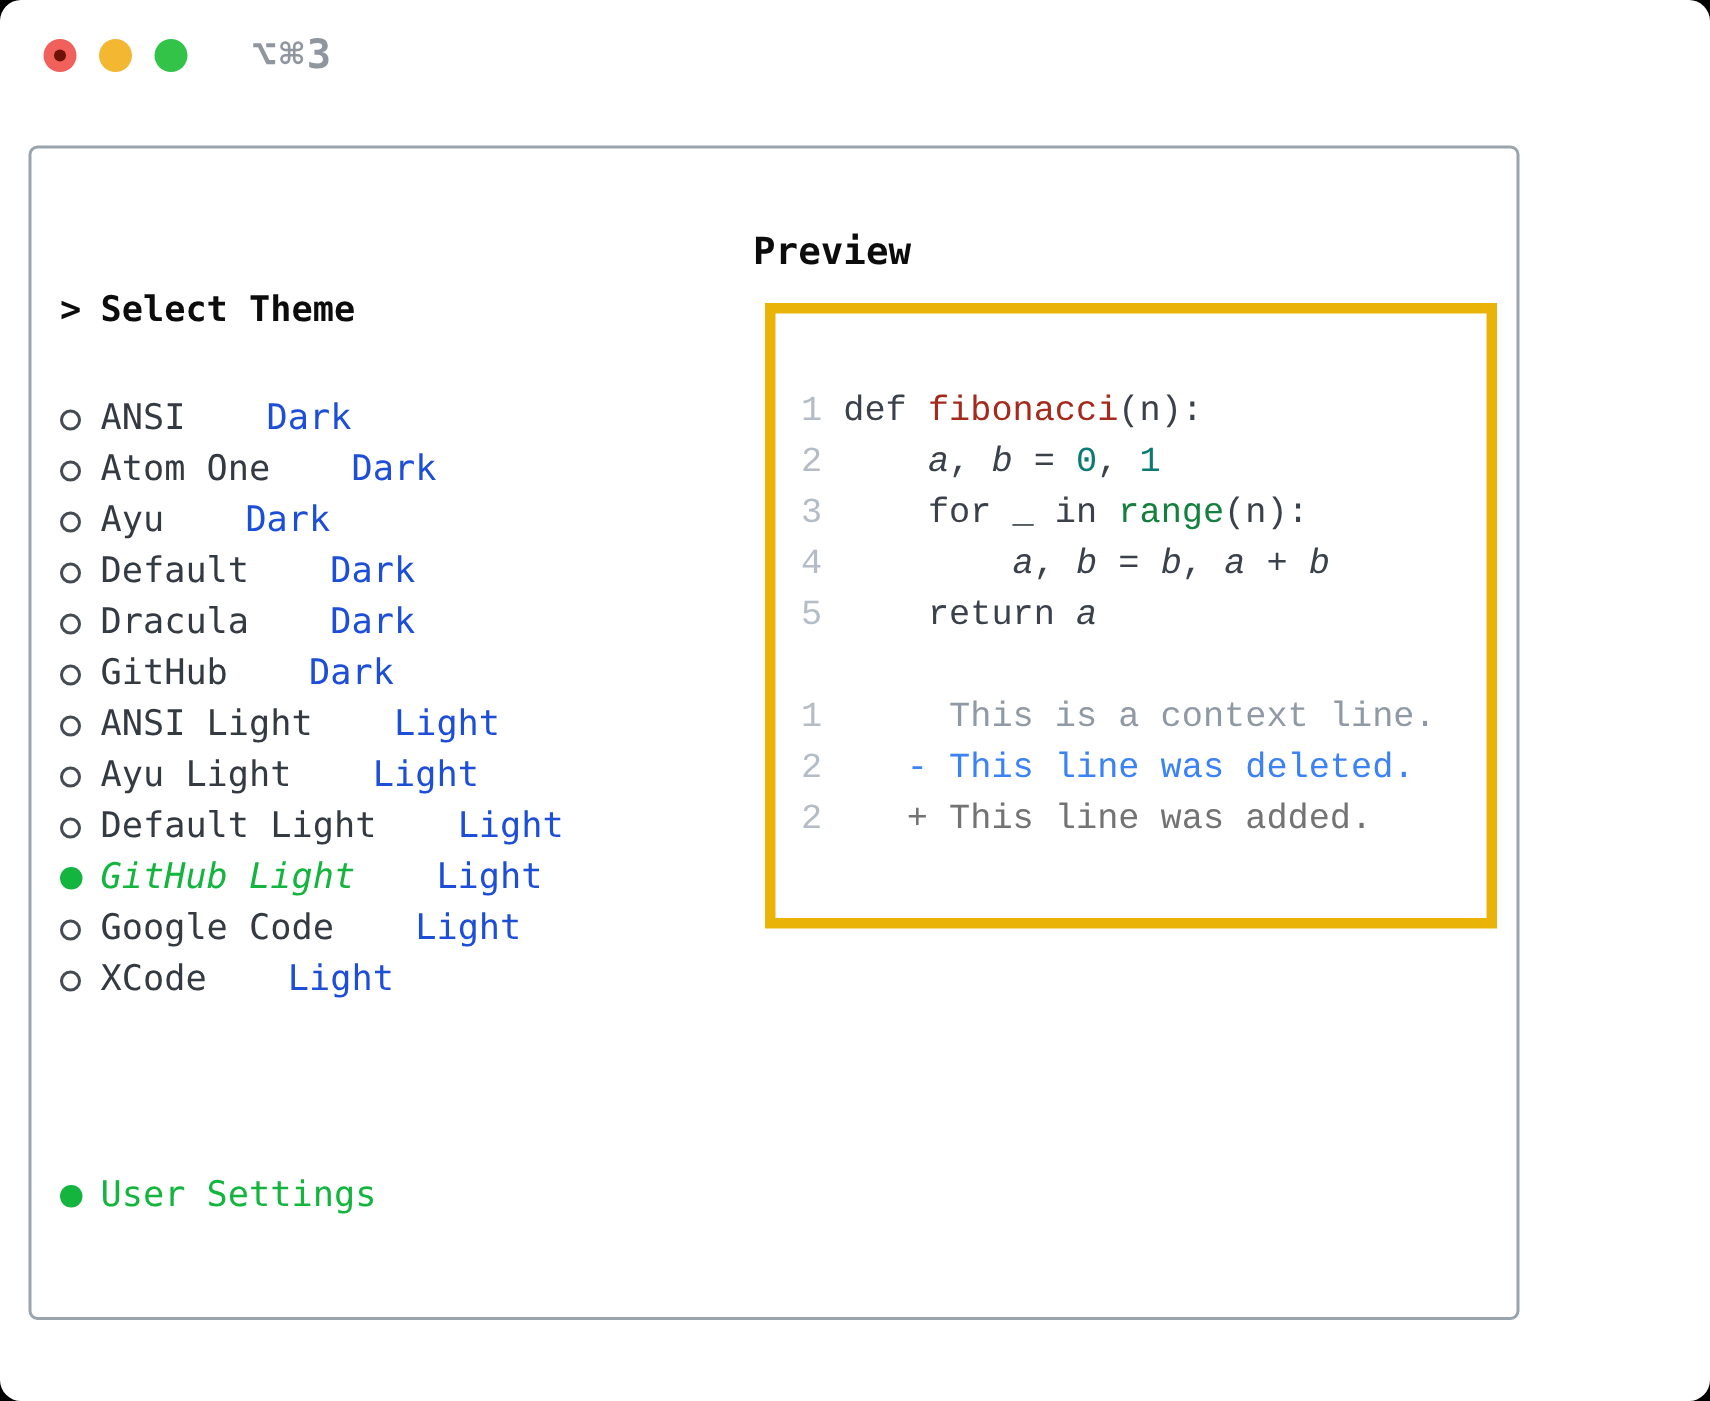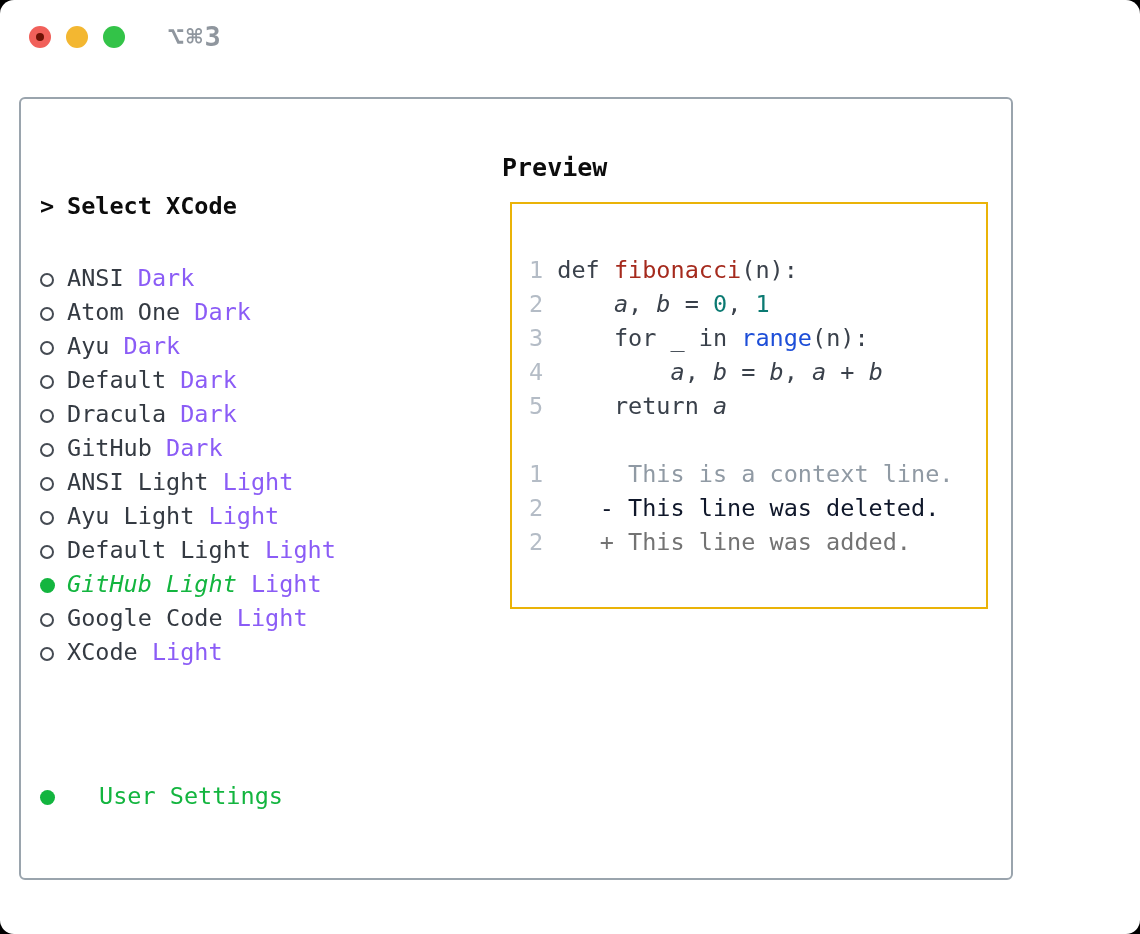--- a/index.html
+++ b/index.html
@@ -21,58 +21,58 @@
   .leftcol{position:absolute;left:19px;top:52px;white-space:pre;}
   .row{height:34px;line-height:34px;font-size:23.5px;color:#343a42;}
   .row.spacer{height:34px;}
   .bcol{display:inline-block;width:27px;vertical-align:top;}
   .cursor{font-weight:bold;color:#0c0c0c;}
   .ring{display:inline-block;width:10px;height:10px;border:2.5px solid #454b53;border-radius:50%;position:relative;top:1px;}
   .dotsel{display:inline-block;width:15px;height:15px;background:#13b53f;border-radius:50%;position:relative;top:1px;}
   .h-bold{font-weight:bold;color:#0c0c0c;}
   .tname{color:#343a42;margin-top:20px;}
   .tname.sel{color:#13b53f;font-style:italic;}
-  .ttag{color:#8b5cf6;}
+  .ttag{color:#1d4ed8;margin-left:40px;}
   .applytitle{color:#101316;}
-  .optlabel{color:#343a42;margin-left:32px;}
+  .optlabel{color:#343a42;}
   .optlabel.sel{color:#13b53f;}
 
   
   .preview-title{position:absolute;left:481px;top:52px;height:34px;line-height:34px;font-size:25px;font-weight:bold;color:#0c0c0c;}
-  .preview-box{position:absolute;left:489px;top:103px;width:474px;height:403px;border:2px solid #eab308;background:#fff;}
+  .preview-box{position:absolute;left:489px;top:103px;width:474px;height:403px;border:7px solid #eab308;background:#fff;font-family:Liberation Mono, monospace;}
   .codewrap{position:absolute;left:17px;top:49px;white-space:pre;}
   .cline{height:34px;line-height:34px;font-size:23.5px;}
   .lnum{color:#b4bcc6;}
   .s-plain{color:#3a414b;}
   .s-func{color:#a52a1d;}
   .s-num{color:#0b7a72;}
-  .s-builtin{color:#1d4ed8;}
+  .s-builtin{color:#15803d;}
   .s-var{color:#3a414b;font-style:italic;}
   .s-context{color:#909aa4;text-align:center;}
-  .s-deleted{color:#0f172a;}
+  .s-deleted{color:#3b82f6;}
   .s-added{color:#737373;}
 </style>
 </head>
 <body>
 
 <div class="window">
 
   <div class="titlebar">
     <div class="tl tl-close">
         <div class="dot"></div>
       </div>
     <div class="tl tl-min"></div>
     <div class="tl tl-max"></div>
     <div class="shortcut">⌥⌘3</div>
   </div>
 
   <div class="panel">
 
     <div class="leftcol">
-      <div class="row"><span class="bcol cursor">&gt;</span><span class="h-bold">Select XCode</span></div>
+      <div class="row"><span class="bcol cursor">&gt;</span><span class="h-bold">Select Theme</span></div>
       <div id="theme-list"><div class="row"><span class="bcol"><span class="ring"></span></span><span class="tname">ANSI</span><span class="ttag"> Dark</span></div><div class="row"><span class="bcol"><span class="ring"></span></span><span class="tname">Atom One</span><span class="ttag"> Dark</span></div><div class="row"><span class="bcol"><span class="ring"></span></span><span class="tname">Ayu</span><span class="ttag"> Dark</span></div><div class="row"><span class="bcol"><span class="ring"></span></span><span class="tname">Default</span><span class="ttag"> Dark</span></div><div class="row"><span class="bcol"><span class="ring"></span></span><span class="tname">Dracula</span><span class="ttag"> Dark</span></div><div class="row"><span class="bcol"><span class="ring"></span></span><span class="tname">GitHub</span><span class="ttag"> Dark</span></div><div class="row"><span class="bcol"><span class="ring"></span></span><span class="tname">ANSI Light</span><span class="ttag"> Light</span></div><div class="row"><span class="bcol"><span class="ring"></span></span><span class="tname">Ayu Light</span><span class="ttag"> Light</span></div><div class="row"><span class="bcol"><span class="ring"></span></span><span class="tname">Default Light</span><span class="ttag"> Light</span></div><div class="row"><span class="bcol"><span class="dotsel"></span></span><span class="tname sel">GitHub Light</span><span class="ttag"> Light</span></div><div class="row"><span class="bcol"><span class="ring"></span></span><span class="tname">Google Code</span><span class="ttag"> Light</span></div><div class="row"><span class="bcol"><span class="ring"></span></span><span class="tname">XCode</span><span class="ttag"> Light</span></div></div>
       <div class="row spacer"></div>
       <div id="apply-list"><div class="row"><span class="bcol"><span class="dotsel"></span></span><span class="optlabel sel">User Settings</span></div></div>
       
       
       
     </div>
 
     <div class="preview-title">Preview</div>
 

